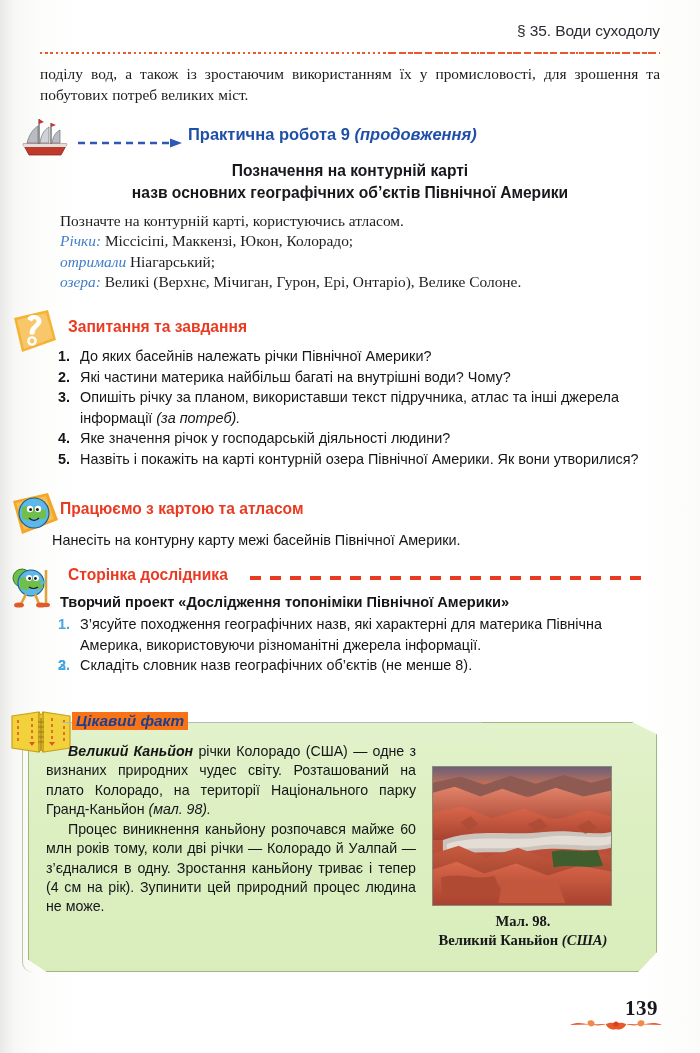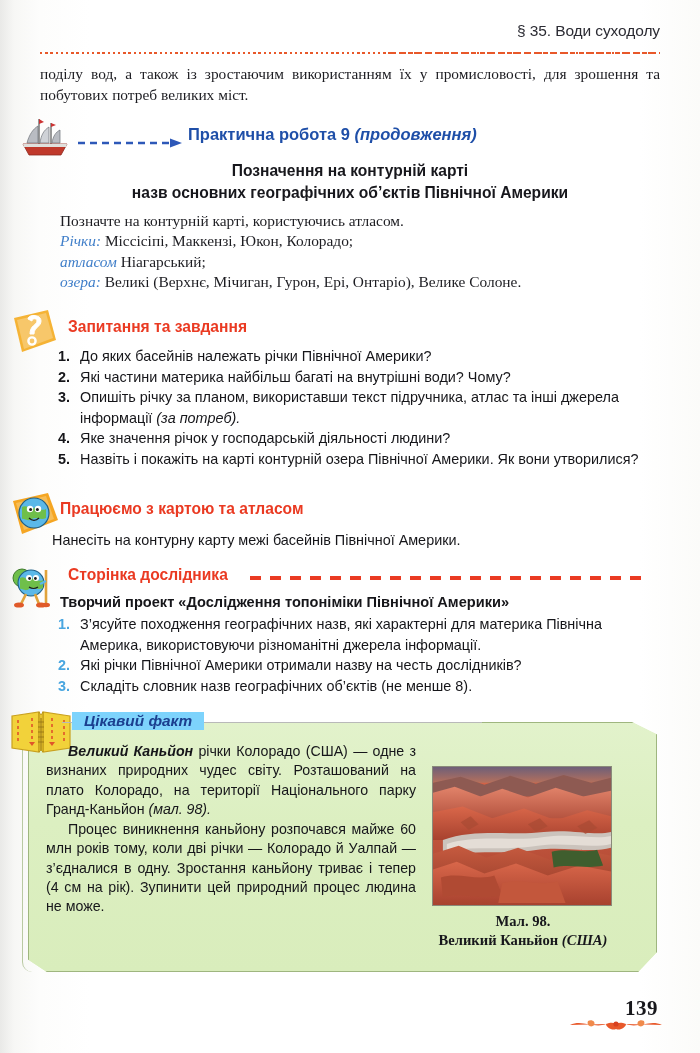--- a/index.html
+++ b/index.html
@@ -230,22 +230,22 @@
 
   .book-icon { position: absolute; left: 8px; top: 706px; width: 66px; height: 52px; }
   .fact-head {
     position: absolute;
     top: 712px; left: 72px;
     font-family: "Liberation Sans", sans-serif;
     font-weight: bold;
     font-style: italic;
     font-size: 15.4px;
     color: #1b3f8f;
-    background: #7dd3fc;
-    padding: 0 12px;
+    background: #f97316;
+    padding: 0 4px;
     white-space: nowrap;
     z-index: 4;
   }
   .fact-head-rule {
     position: absolute;
     top: 722px; left: 62px;
     width: 420px; height: 1px;
     background: #b9b9b9;
     z-index: 3;
   }
@@ -345,21 +345,21 @@
   <div>Позначення на контурній карті</div>
   <div>назв основних географічних об’єктів Північної Америки</div>
 </div>
 
 <div class="pw-task">
   <div>Позначте на контурній карті, користуючись атласом.</div>
   <div>
     <span class="cat">Річки:</span><span> Міссісіпі, Маккензі, Юкон, Колорадо;</span>
   </div>
   <div>
-    <span class="cat">атласом</span><span> Ніагарський;</span>
+    <span class="cat">отримали</span><span> Ніагарський;</span>
   </div>
   <div>
     <span class="cat">озера:</span><span> Великі (Верхнє, Мічиган, Гурон, Ері, Онтаріо), Велике Солоне.</span>
   </div>
 </div>
 
 <div class="q-block">
   <svg class="icon-box q-icon" viewBox="0 0 52 52">
     <path d="M6 12 L40 4 L48 34 L14 46 Z" fill="#f5b335"></path>
     <path d="M9 14 L38 7 L45 32 L16 43 Z" fill="#f7c76a"></path>
@@ -408,21 +408,21 @@
     <path d="M31 38 L35 48" stroke="#e0a33c" stroke-width="2.6"></path>
     <ellipse cx="15" cy="49" rx="5" ry="2.6" fill="#e05a2a"></ellipse>
     <ellipse cx="37" cy="49" rx="5" ry="2.6" fill="#e05a2a"></ellipse>
     <ellipse cx="42" cy="49" rx="4" ry="2.2" fill="#e05a2a"></ellipse>
   </svg>
   <div class="section-head res-head">Сторінка дослідника</div>
   <div class="res-dash"></div>
   <div class="res-sub">Творчий проект «Дослідження топоніміки Північної Америки»</div>
   <ul class="res-list">
     <li><span class="n">1.</span><span>З’ясуйте походження географічних назв, які характерні для материка Північна Америка, використовуючи різноманітні джерела інформації.</span></li>
-    <li><span class="n">2.</span><span>Які річки Північної Америки отримали назву на честь дослідників?</span></li>
+    <li><span class="n">2.</span></li>
     <li><span class="n">3.</span><span>Складіть словник назв географічних об’єктів (не менше 8).</span></li>
   </ul>
 </div>
 
 <div class="fact-box">
   <div class="fact-box-inner"></div>
 </div>
 <div class="fact-left-tab"></div>
 
 <svg class="book-icon" viewBox="0 0 66 52">

